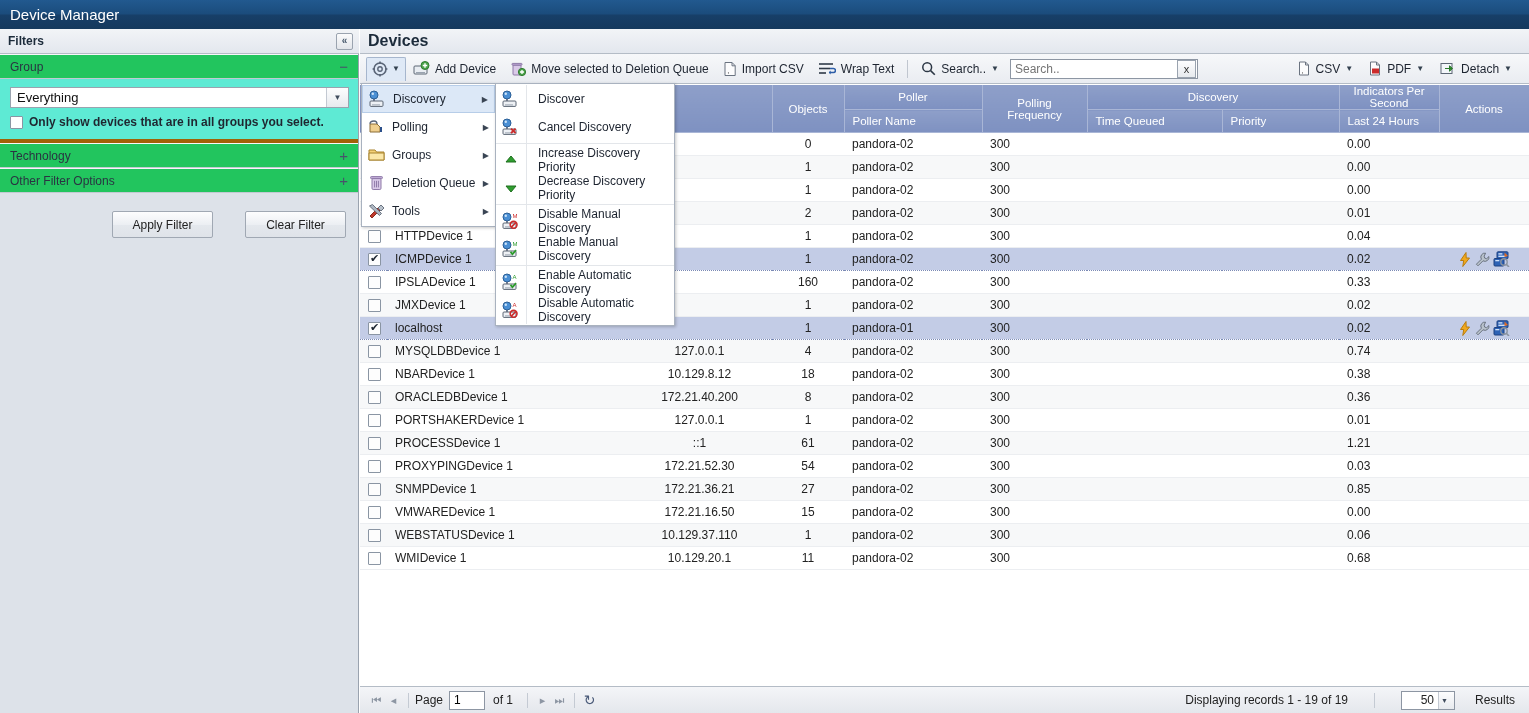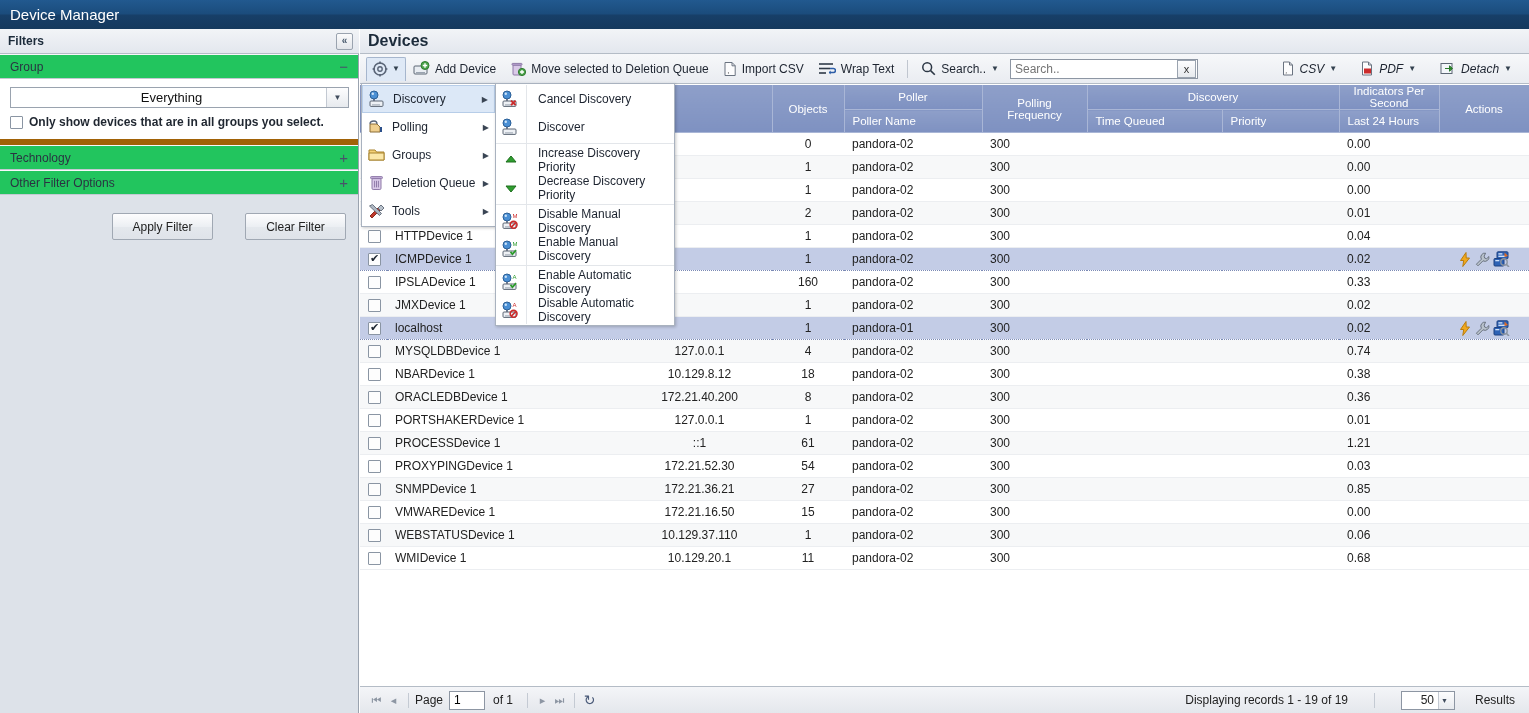--- a/index.html
+++ b/index.html
@@ -45,21 +45,21 @@
     display:flex; align-items:center; justify-content:center;
     font-size:10px; color:#45576b; cursor:pointer; line-height:1;
   }
   .acc-header {
     height:25px; background:#22c55e;
     border-bottom:1px solid #c3c9d2; border-top:1px solid #f7f8fa;
     display:flex; align-items:center; justify-content:space-between;
     padding:0 10px 0 10px; font-size:12px; color:#2a3442;
   }
   .acc-sign { font-size:15px; color:#48536a; line-height:1; }
-  .acc-body { background:#ffffff; padding:8px 10px 10px 10px; border-bottom:6px solid #a16207;text-align:center; }
+  .acc-body { background:#5eead4; padding:8px 10px 10px 10px; border-bottom:4px solid #a16207; }
   .sel-wrap {
     position:relative; width:339px; height:21px;
     border:1px solid #9aa3af; background:#ffffff;
     display:flex; align-items:center;
   }
   .sel-text { padding-left:6px; font-size:13px; color:#111; flex:1; }
   .sel-arrow {
     width:22px; height:19px; border-left:1px solid #c3c9d2;
     background:linear-gradient(to bottom,#fdfdfe,#e7eaee);
     display:flex; align-items:center; justify-content:center;
@@ -111,21 +111,21 @@
   }
   .search-box input {
     border:none; outline:none; flex:1; height:18px; font-size:12px; padding-left:4px;
     font-family:"Liberation Sans", sans-serif; color:#333;
   }
   .search-x {
     width:19px; height:18px; border:1px solid #9aa3af; margin-right:1px;
     background:linear-gradient(to bottom,#fdfdfe,#e7eaee);
     display:flex; align-items:center; justify-content:center; font-size:11px; cursor:pointer; color:#333;
   }
-  .tb-right { margin-left:auto; display:flex; align-items:center; gap:10px; padding-right:4px;font-style:italic;}
+  .tb-right { margin-left:auto; display:flex; align-items:center; gap:2px; padding-right:4px;}
   .caret { font-size:8px; color:#33414f; }
 
   
   .grid { position:absolute; left:0; top:56px; width:1169px; height:628px; }
   table.devgrid { border-collapse:collapse; width:1169px; table-layout:fixed; }
   table.devgrid th {
     background:linear-gradient(to bottom,#8e9fc9 0%,#7e91c1 100%);
     color:#ffffff; font-weight:normal; font-size:11.5px;
     border-right:1px solid #a9b6d6; border-bottom:1px solid #a9b6d6;
     height:23px; padding:0 8px; text-align:center;
@@ -778,37 +778,37 @@
     <div class="menu-railline"></div>
   <div class="mi">
         <span class="icon-cell">
     <svg width="20" height="18" viewBox="0 0 20 18">
       <circle cx="6" cy="5" r="4" fill="#4a8fd4" stroke="#2b5f96"></circle>
       <circle cx="4.8" cy="3.8" r="1.2" fill="#cfe4f7"></circle>
       <path d="M6 9v5" stroke="#44516a" stroke-width="1.4"></path>
       <rect x="2" y="11" width="13" height="5.4" rx="1" fill="#eef1f5" stroke="#5c6674"></rect>
       <rect x="4" y="14.4" width="8" height="1" fill="#9aa3b0"></rect>
 
-      <path d="M10 10.6l4.6 4.6M14.6 10.6l-4.6 4.6" stroke="#cc2b2b" stroke-width="1.9"></path>
     </svg>
         </span>
-                 <span class="m-label" style="padding-left:12px">Cancel Discovery</span>
+                 <span class="m-label" style="padding-left:12px">Discover</span>
       </div>
       <div class="mi">
         <span class="icon-cell">
     <svg width="20" height="18" viewBox="0 0 20 18">
       <circle cx="6" cy="5" r="4" fill="#4a8fd4" stroke="#2b5f96"></circle>
       <circle cx="4.8" cy="3.8" r="1.2" fill="#cfe4f7"></circle>
       <path d="M6 9v5" stroke="#44516a" stroke-width="1.4"></path>
       <rect x="2" y="11" width="13" height="5.4" rx="1" fill="#eef1f5" stroke="#5c6674"></rect>
       <rect x="4" y="14.4" width="8" height="1" fill="#9aa3b0"></rect>
 
+      <path d="M10 10.6l4.6 4.6M14.6 10.6l-4.6 4.6" stroke="#cc2b2b" stroke-width="1.9"></path>
     </svg>
         </span>
-                 <span class="m-label" style="padding-left:12px">Discover</span>
+                 <span class="m-label" style="padding-left:12px">Cancel Discovery</span>
       </div>
       <div class="m-divider"></div>
       <div class="mi">
         <span class="icon-cell">
           <svg width="16" height="14" viewBox="0 0 16 14">
             <path d="M8 3l5 6H3z" fill="#2f9e2f" stroke="#1f6e1f"></path>
           </svg>
         </span>
                  <span class="m-label" style="padding-left:12px">Increase Discovery Priority</span>
       </div>

